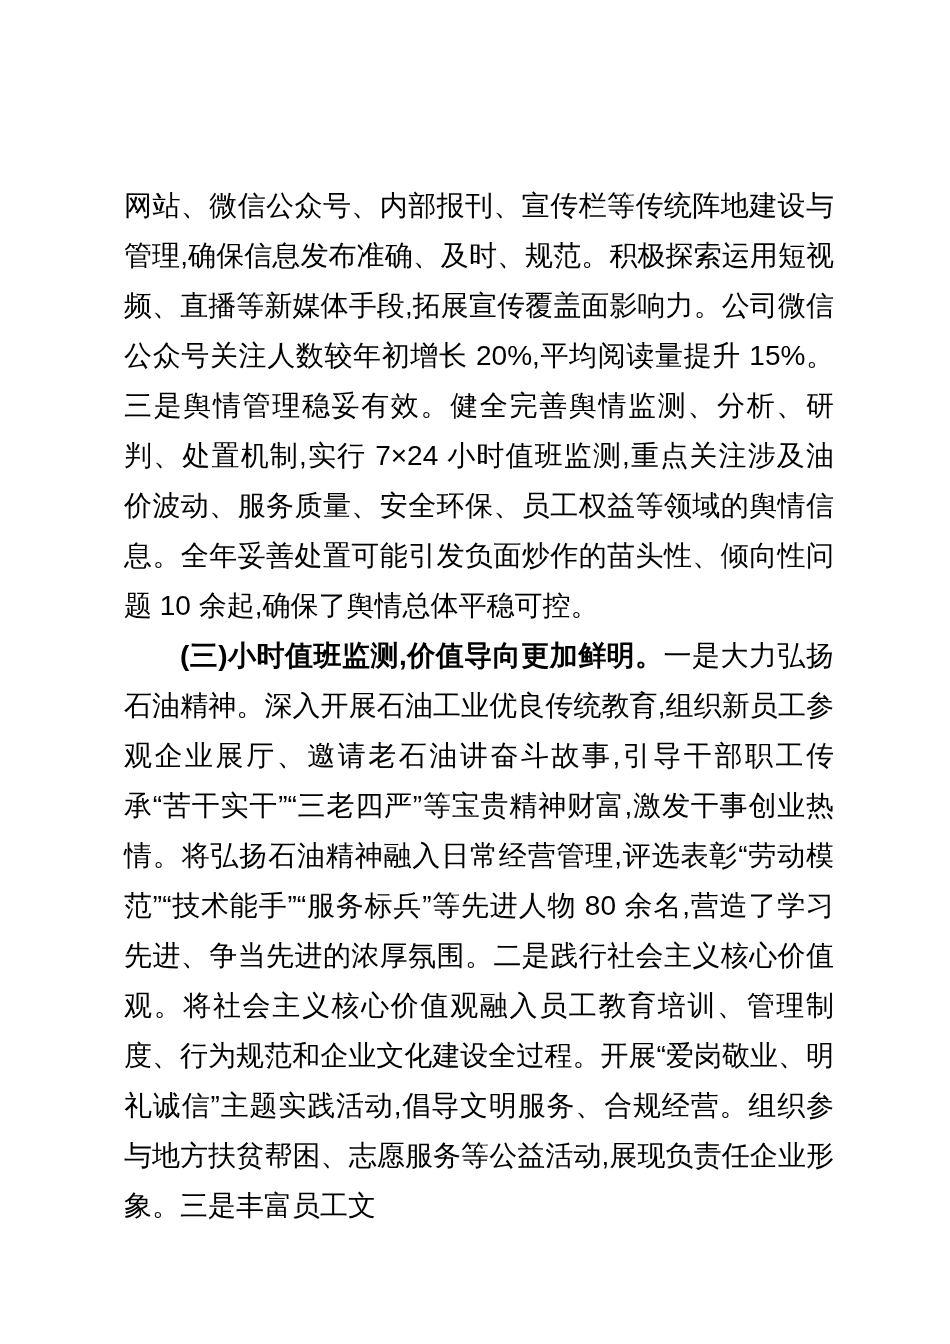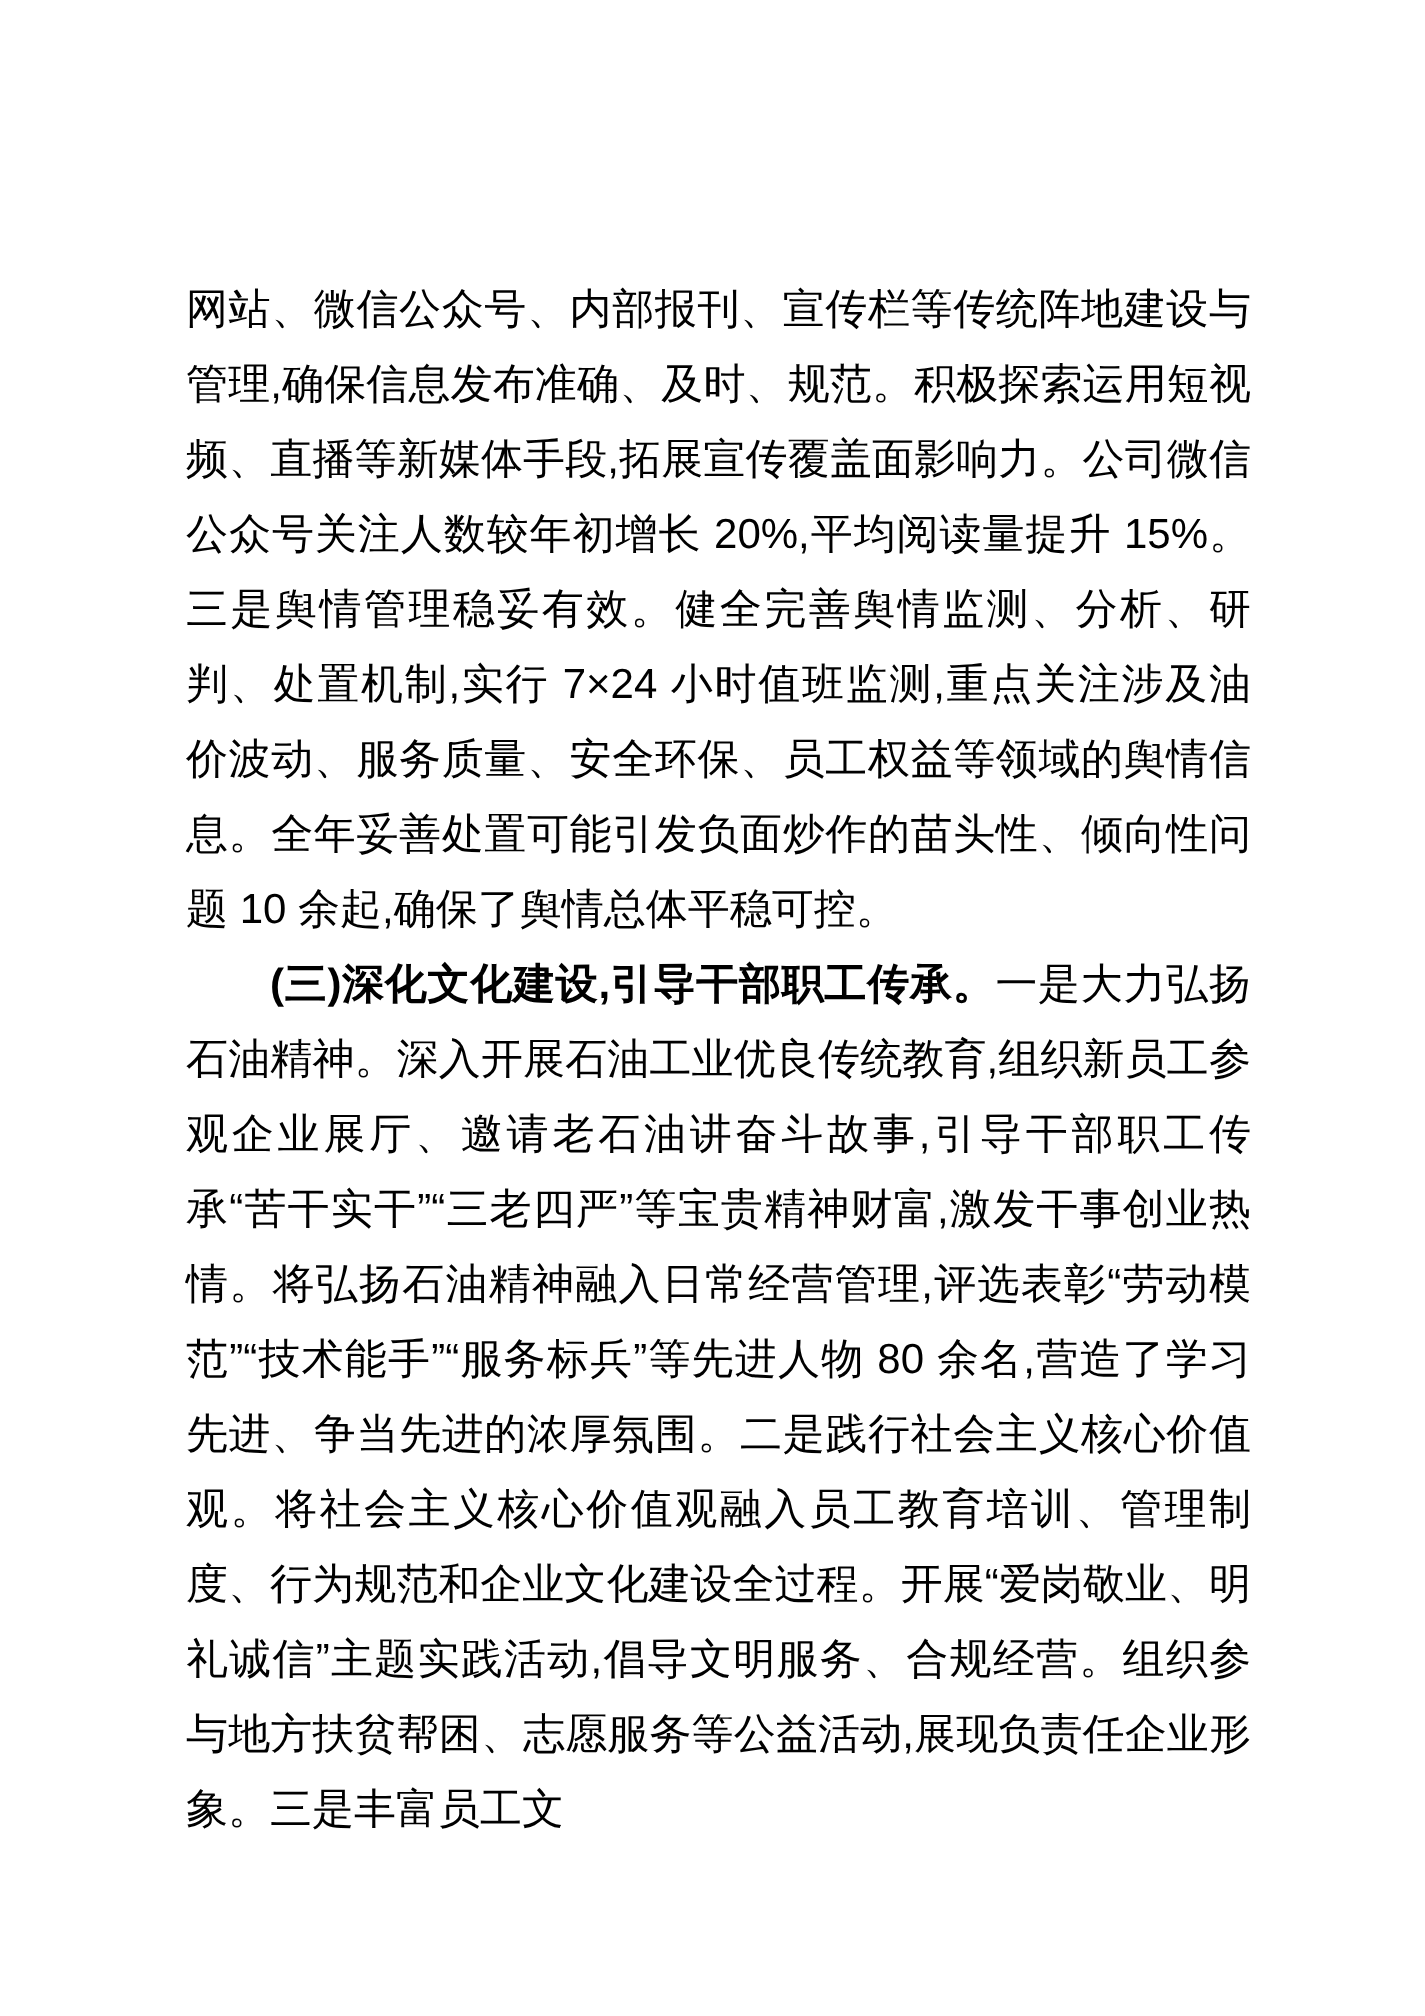--- a/index.html
+++ b/index.html
@@ -40,15 +40,15 @@
   .seg.bold {
     font-weight: bold;
   }
 </style>
 </head>
 <body>
 
 <main class="page">
   <section class="doc-body">
       <p class="para"><span class="seg">网站、微信公众号、内部报刊、宣传栏等传统阵地建设与管理,确保信息发布准确、及时、规范。积极探索运用短视频、直播等新媒体手段,拓展宣传覆盖面影响力。公司微信公众号关注人数较年初增长 20%,平均阅读量提升 15%。三是舆情管理稳妥有效。健全完善舆情监测、分析、研判、处置机制,实行 7×24 小时值班监测,重点关注涉及油价波动、服务质量、安全环保、员工权益等领域的舆情信息。全年妥善处置可能引发负面炒作的苗头性、倾向性问题 10 余起,确保了舆情总体平稳可控。</span></p>
-      <p class="para indent"><span class="seg bold">(三)深化文化建设,引导干部职工传承。</span><span class="seg">一是大力弘扬石油精神。深入开展石油工业优良传统教育,组织新员工参观企业展厅、邀请老石油讲奋斗故事,引导干部职工传承“苦干实干”“三老四严”等宝贵精神财富,激发干事创业热情。将弘扬石油精神融入日常经营管理,评选表彰“劳动模范”“技术能手”“服务标兵”等先进人物 80 余名,营造了学习先进、争当先进的浓厚氛围。二是践行社会主义核心价值观。将社会主义核心价值观融入员工教育培训、管理制度、行为规范和企业文化建设全过程。开展“爱岗敬业、明礼诚信”主题实践活动,倡导文明服务、合规经营。组织参与地方扶贫帮困、志愿服务等公益活动,展现负责任企业形象。三是丰富员工文</span></p>
+      <p class="para indent"><span class="seg bold">(三)小时值班监测,价值导向更加鲜明。</span><span class="seg">一是大力弘扬石油精神。深入开展石油工业优良传统教育,组织新员工参观企业展厅、邀请老石油讲奋斗故事,引导干部职工传承“苦干实干”“三老四严”等宝贵精神财富,激发干事创业热情。将弘扬石油精神融入日常经营管理,评选表彰“劳动模范”“技术能手”“服务标兵”等先进人物 80 余名,营造了学习先进、争当先进的浓厚氛围。二是践行社会主义核心价值观。将社会主义核心价值观融入员工教育培训、管理制度、行为规范和企业文化建设全过程。开展“爱岗敬业、明礼诚信”主题实践活动,倡导文明服务、合规经营。组织参与地方扶贫帮困、志愿服务等公益活动,展现负责任企业形象。三是丰富员工文</span></p>
     </section>
 </main>
 
 </body></html>

